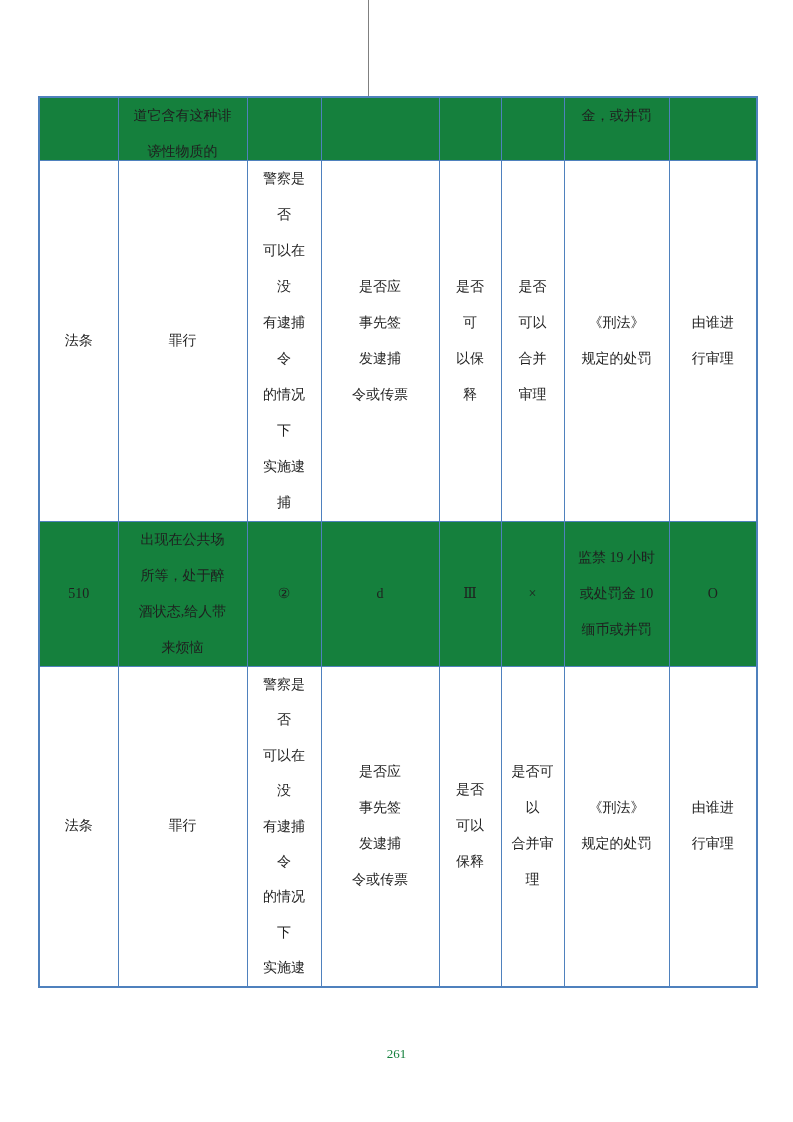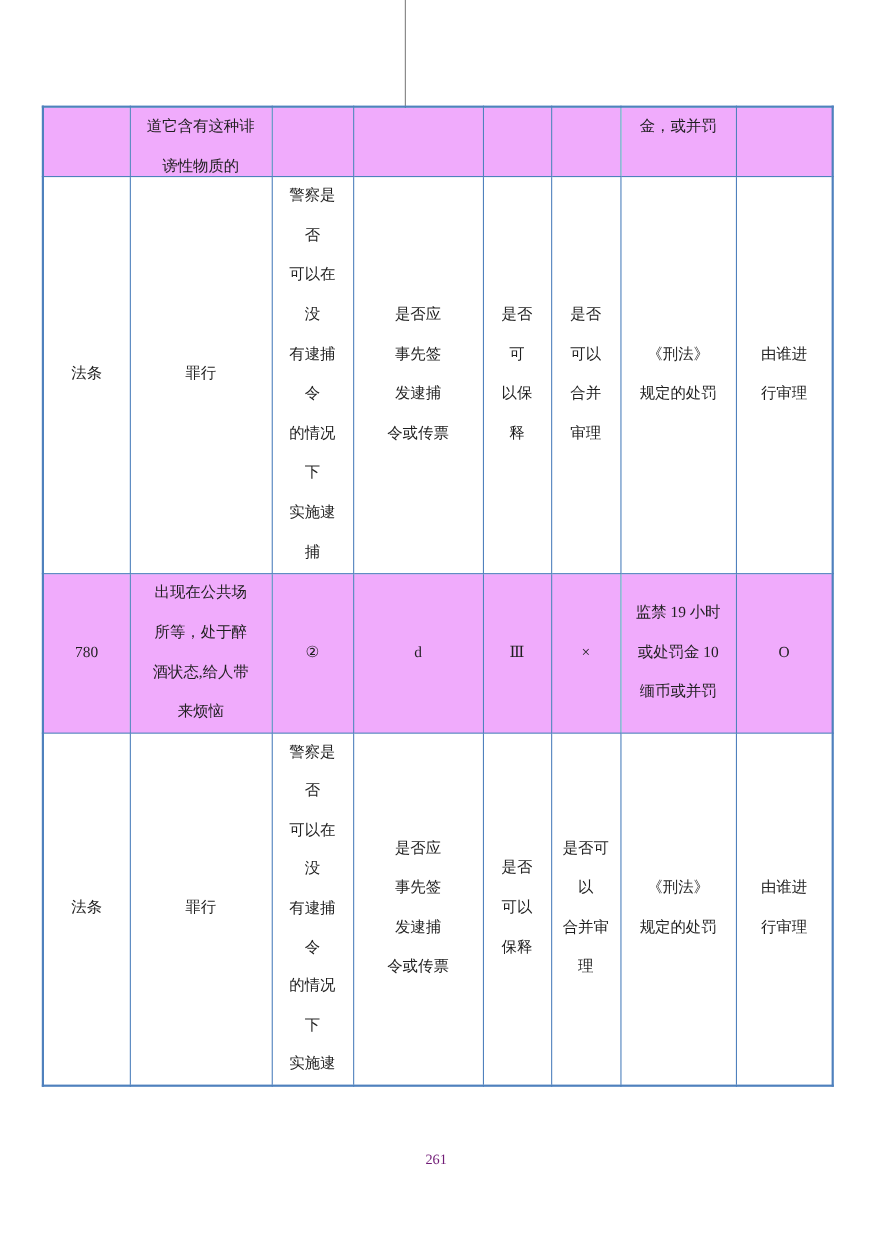--- a/index.html
+++ b/index.html
@@ -37,21 +37,21 @@
     border: 1.5px solid #4f81bd;
     text-align: center;
     vertical-align: middle;
     white-space: pre-line;
     font-size: 14px;
     line-height: 36px;
     padding: 0 2px;
     overflow: hidden;
   }
   tr.row-fill td {
-    background: #f0abfc;
+    background: #15803d;
   }
   tr.row-cont {
     height: 62px;
   }
   tr.row-cont td {
     vertical-align: top;
   }
   tr.row-cont td .clip {
     height: 62px;
     overflow: hidden;
@@ -63,21 +63,21 @@
   tr.row-header-bottom td.tight {
     line-height: 35.4px;
   }
   .page-number {
     position: absolute;
     top: 1046px;
     left: 0;
     width: 100%;
     text-align: center;
     font-size: 13px;
-    color: #701a75;
+    color: #15803d;
   }
 </style>
 </head>
 <body>
 
 <div class="page">
 
   <div class="cursor-line"></div>
 
   <table class="law-table">
@@ -127,21 +127,21 @@
         <td>是否
 可以
 合并
 审理</td>
         <td>《刑法》
 规定的处罚</td>
         <td>由谁进
 行审理</td>
       </tr>
       <tr class="row-data row-fill">
-        <td>780</td>
+        <td>510</td>
         <td>出现在公共场
 所等，处于醉
 酒状态,给人带
 来烦恼</td>
         <td>②</td>
         <td>d</td>
         <td>Ⅲ</td>
         <td>×</td>
         <td>监禁 19 小时
 或处罚金 10

